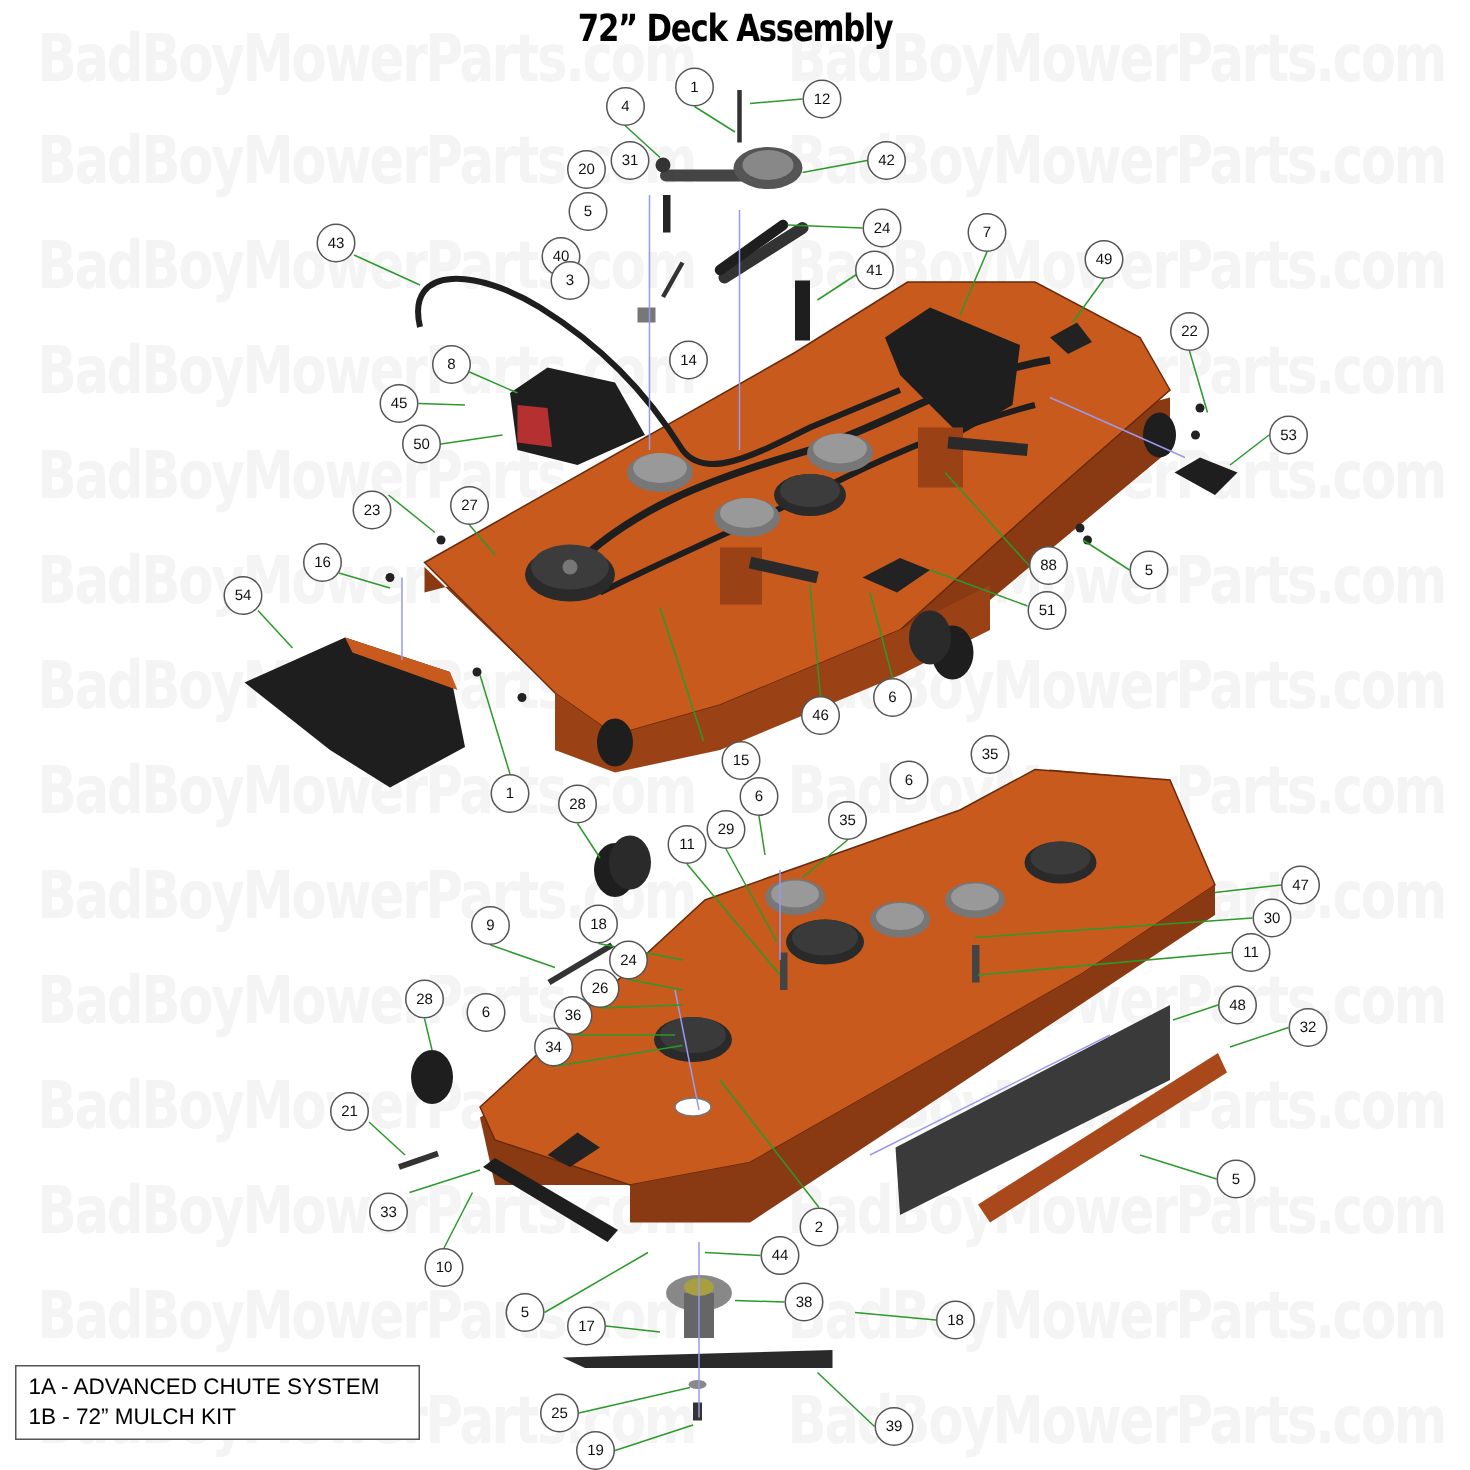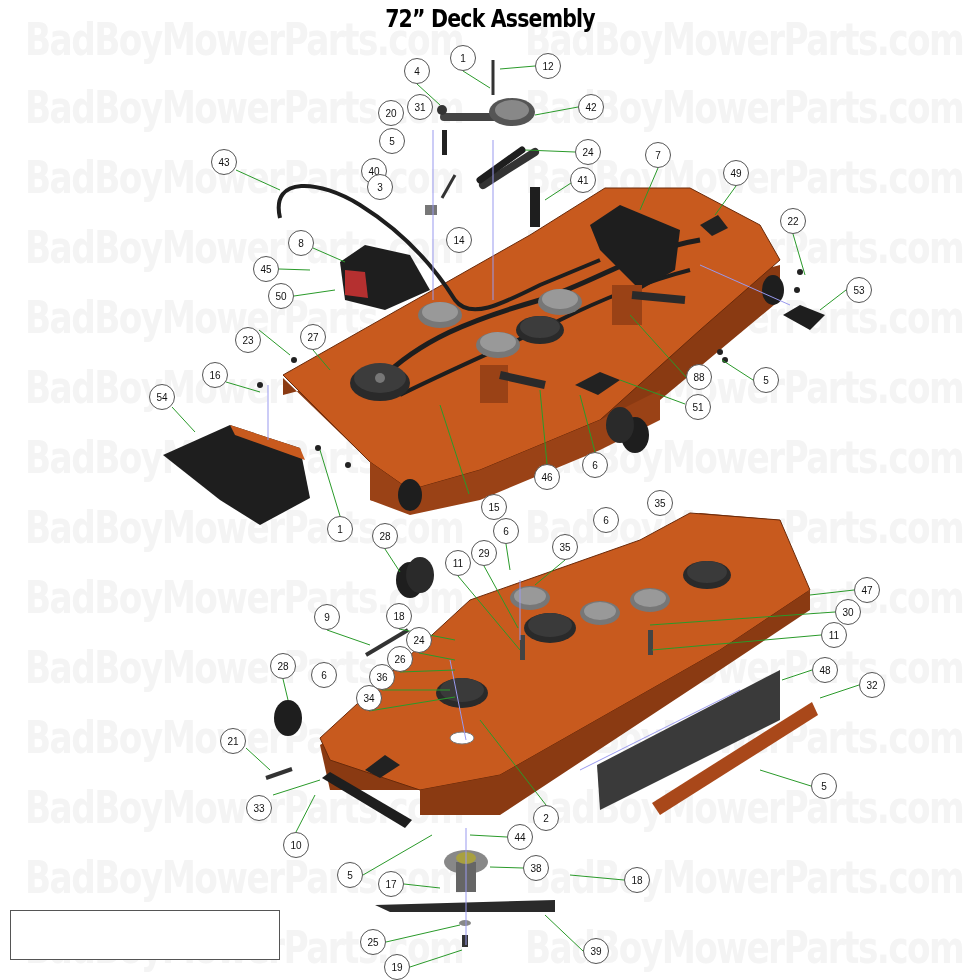--- a/index.html
+++ b/index.html
@@ -299,13 +299,15 @@
   <div class="callout" style="left:536px;top:868px">38</div>
   <div class="callout" style="left:350px;top:875px">5</div>
   <div class="callout" style="left:391px;top:884px">17</div>
   <div class="callout" style="left:637px;top:880px">18</div>
   <div class="callout" style="left:373px;top:942px">25</div>
   <div class="callout" style="left:596px;top:951px">39</div>
   <div class="callout" style="left:397px;top:967px">19</div>
 </div>
 
 <div class="legend">
+  <div>1A - ADVANCED CHUTE SYSTEM</div>
+  <div>1B - 72” MULCH KIT</div>
 </div>
 
 </body></html>

